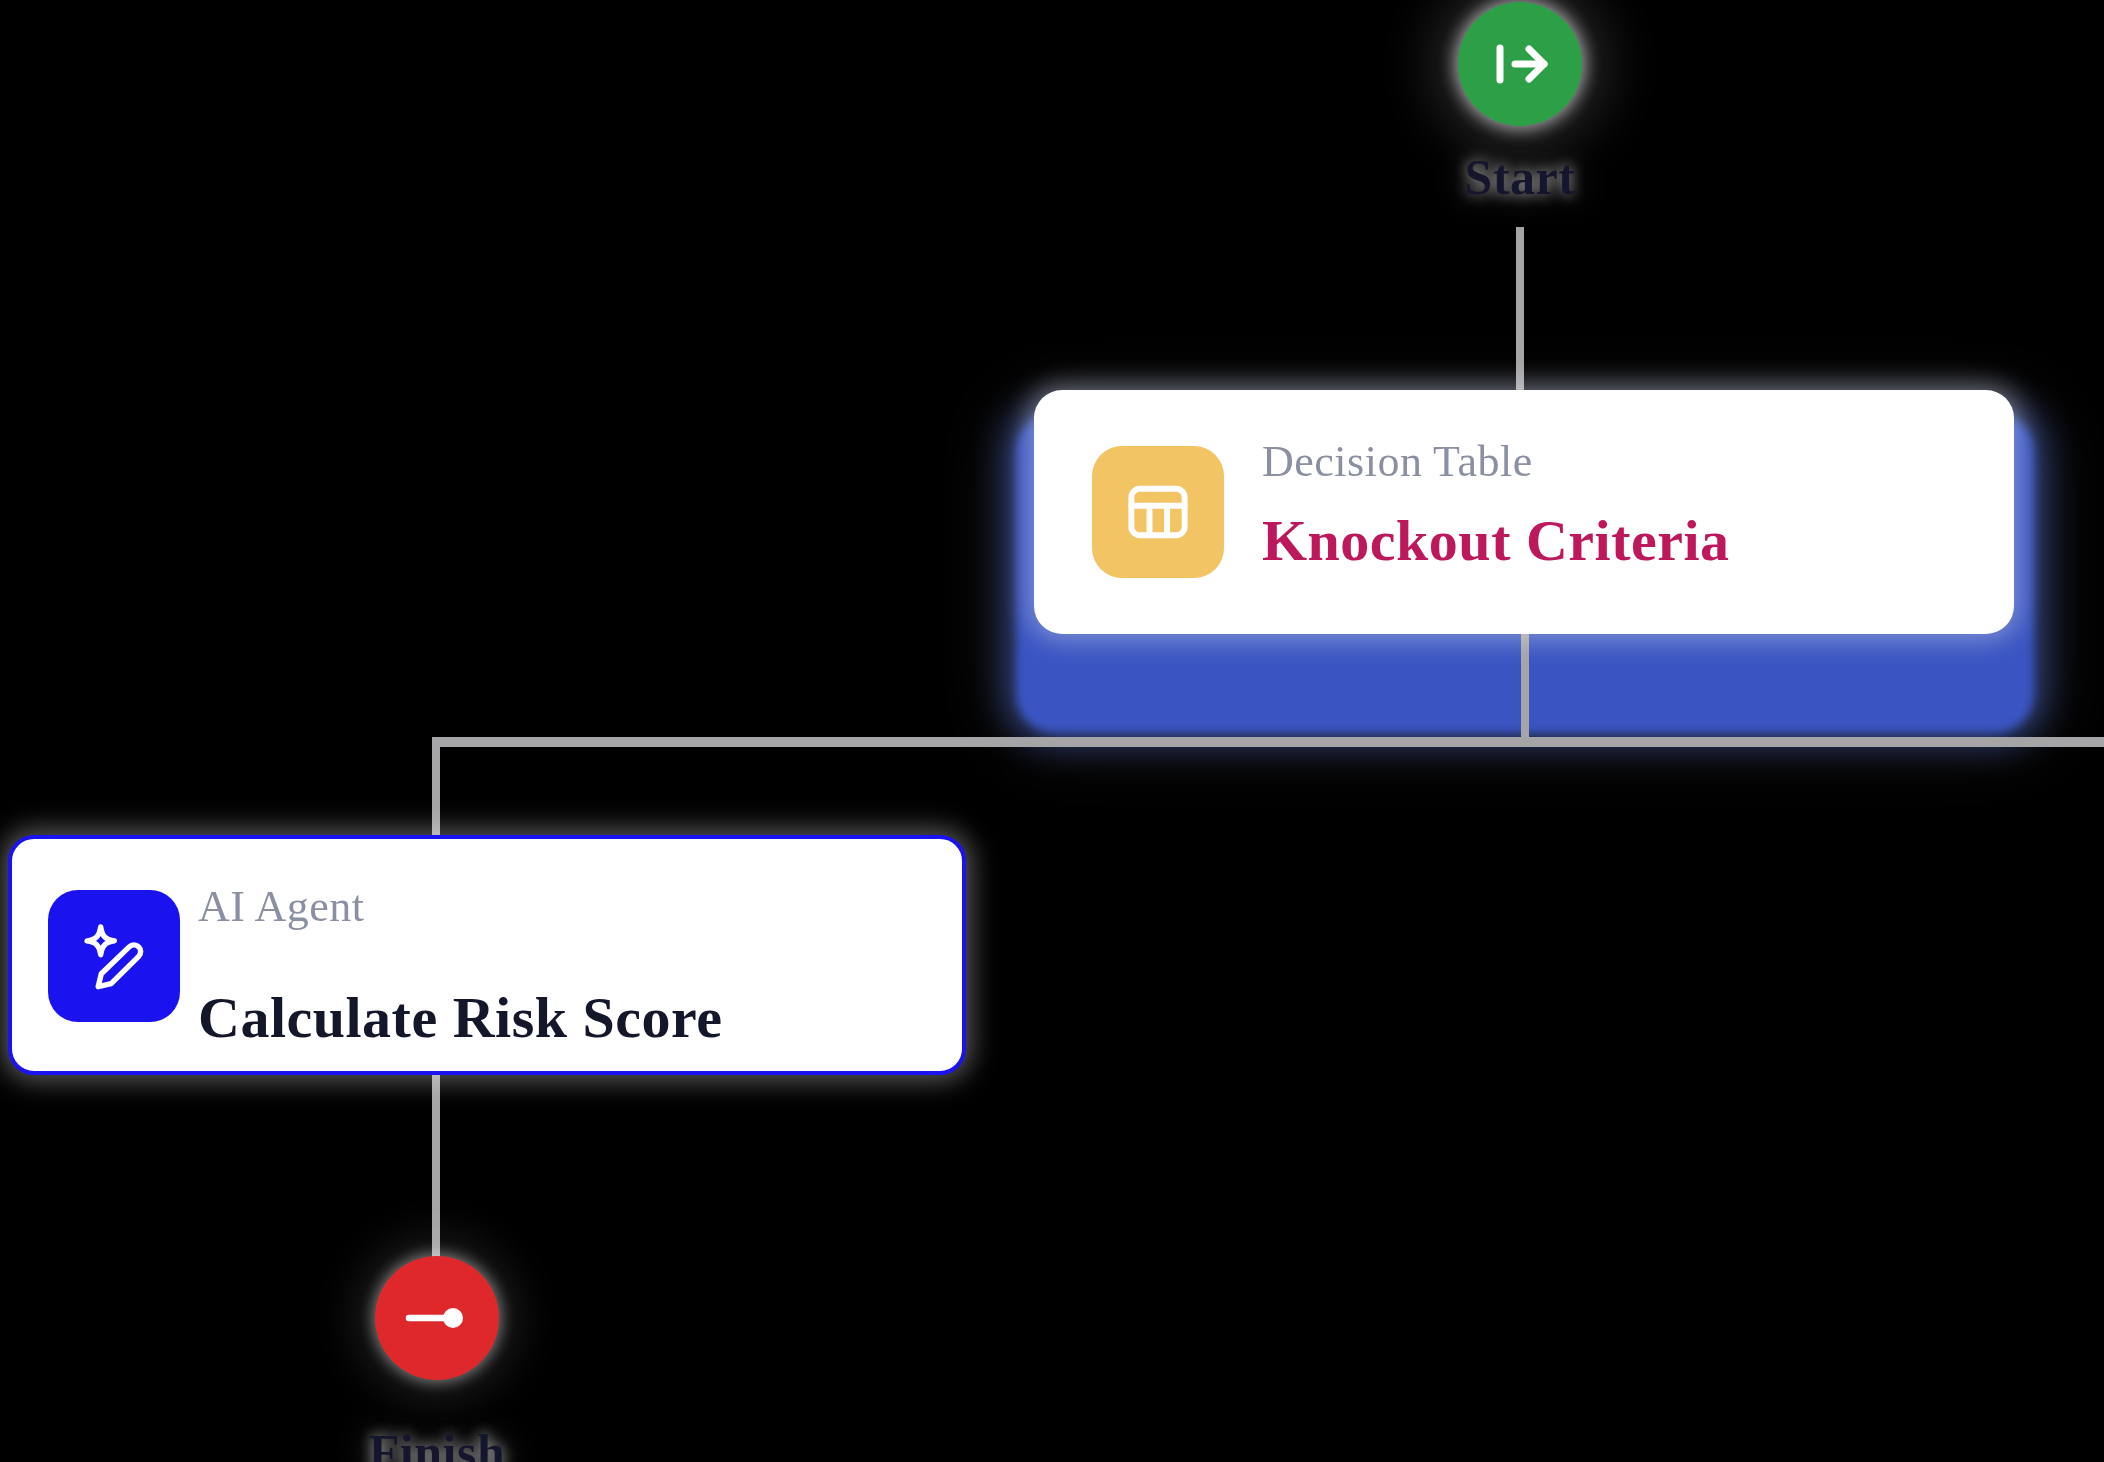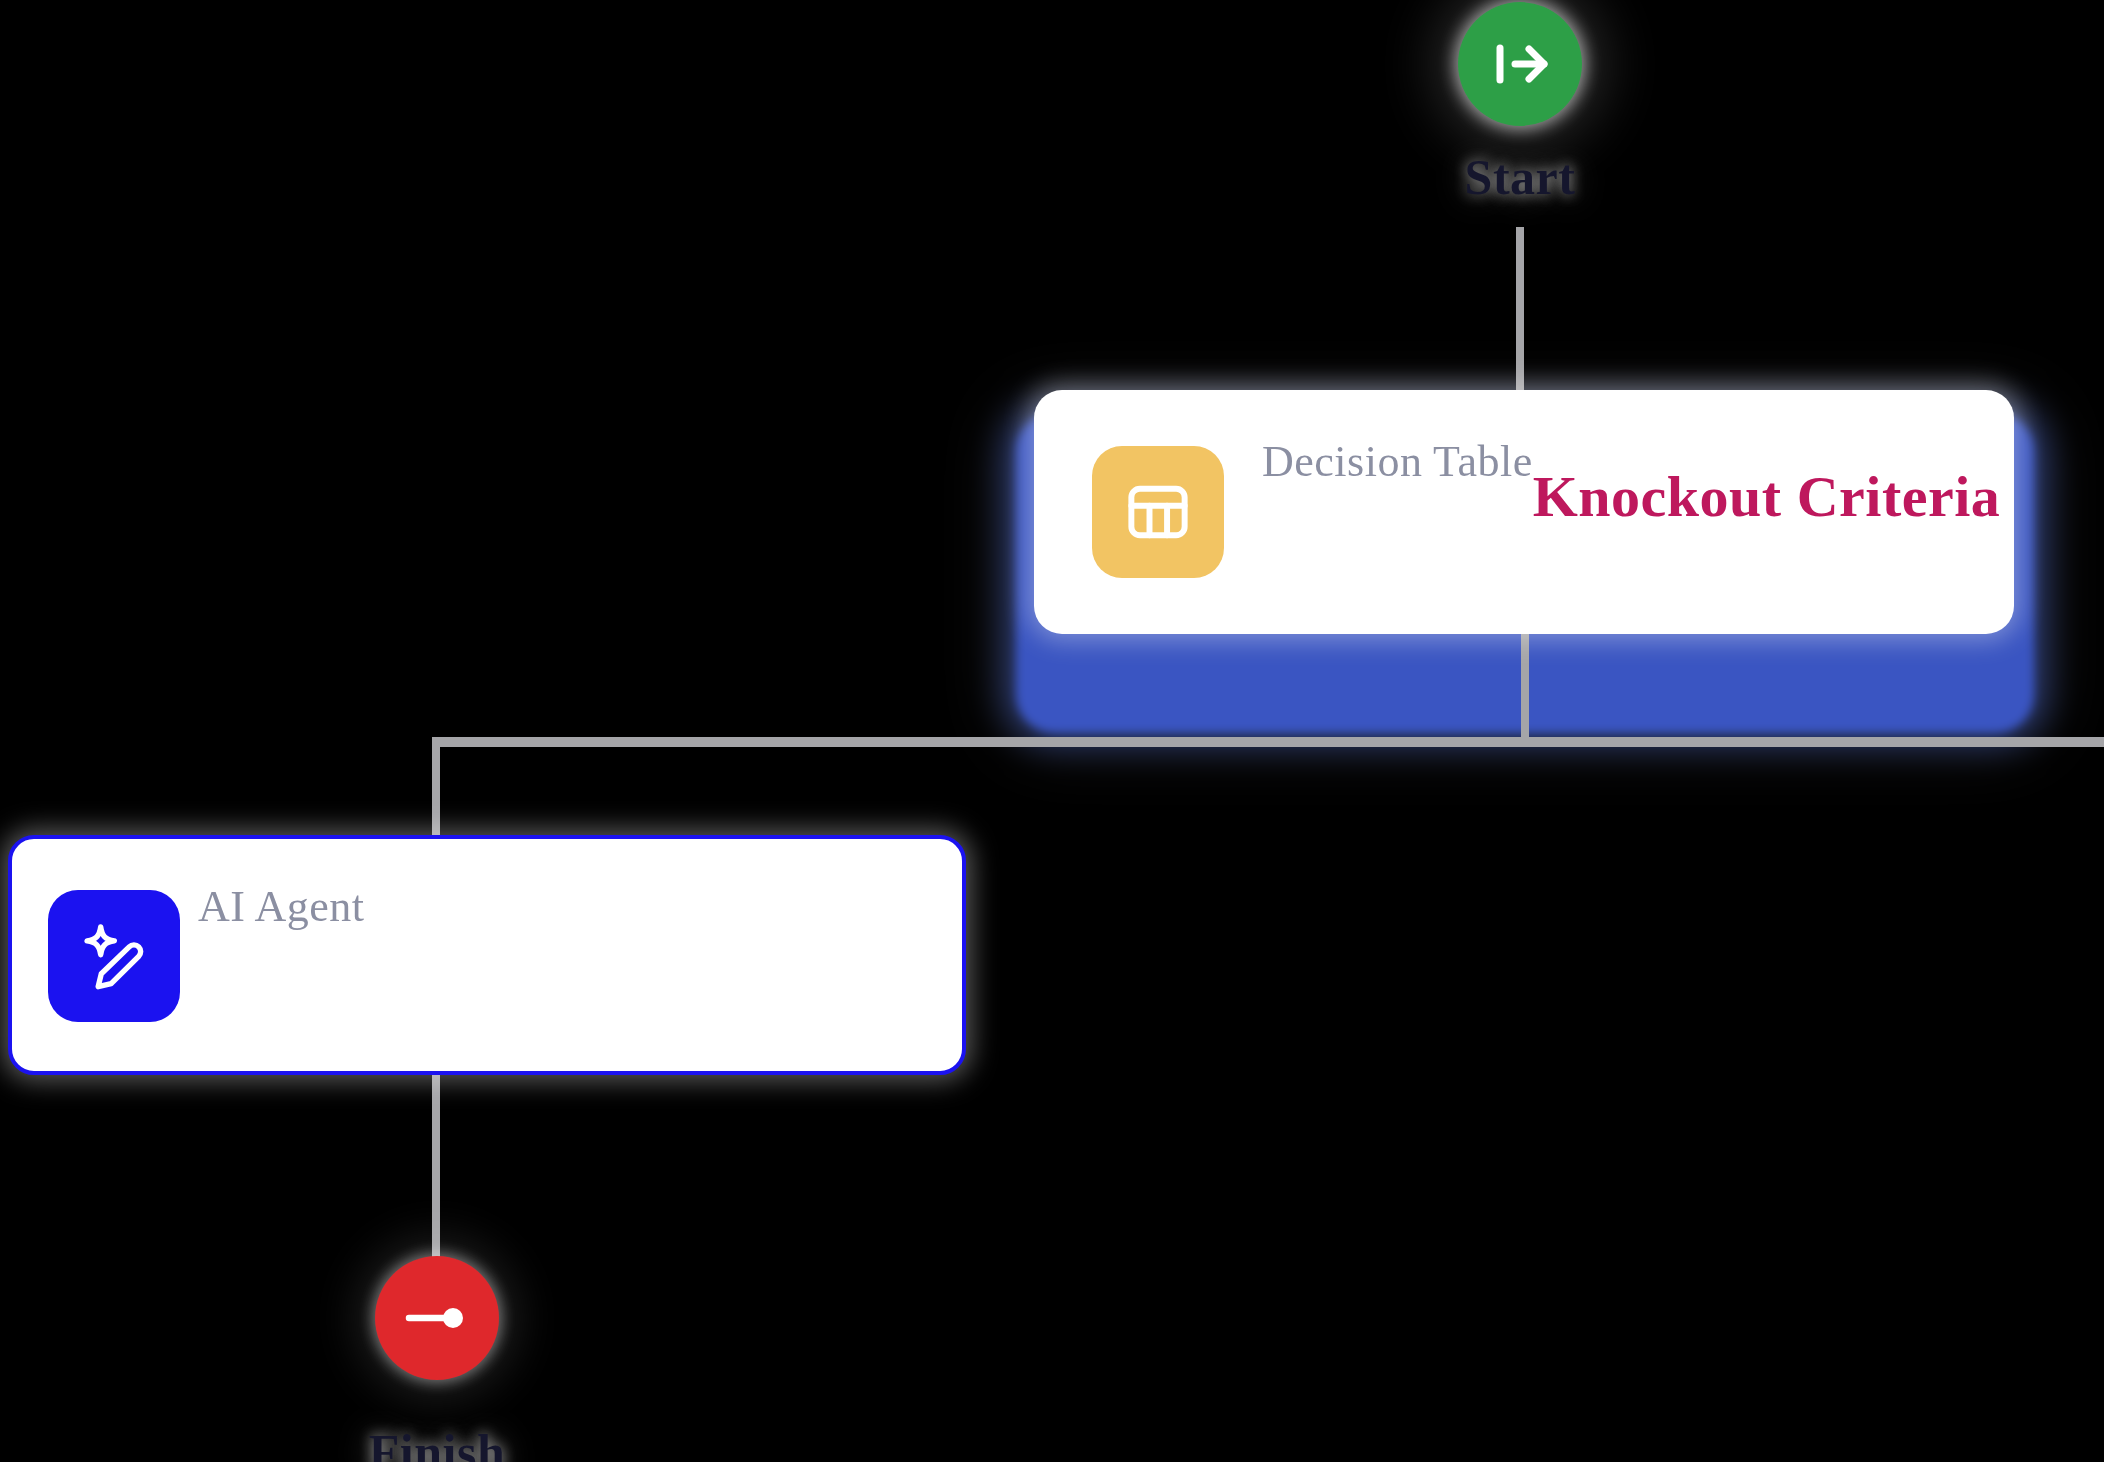--- a/index.html
+++ b/index.html
@@ -15,21 +15,21 @@
   }
   .card{
     position:absolute;z-index:3;background:#fff;border-radius:28px;
     display:flex;align-items:center;
     box-shadow:0 0 26px 6px rgba(255,255,255,0.35);
   }
   .card-icon{
     position:absolute;width:132px;height:132px;border-radius:30px;
     display:flex;align-items:center;justify-content:center;
   }
-  .card-text{position:absolute;display:flex;flex-direction:row;}
+  .card-text{position:absolute;display:flex;flex-direction:column;}
   .card-type{font-size:44px;line-height:1.0;font-weight:400;letter-spacing:0.5px;}
   .card-title{font-size:58px;line-height:1.0;font-weight:600;margin-top:28px;letter-spacing:0.5px;}
   .circle{
     position:absolute;z-index:3;width:124px;height:124px;border-radius:50%;
     display:flex;align-items:center;justify-content:center;
     box-shadow:0 0 16px 4px rgba(255,255,255,0.55), 0 0 55px 24px rgba(255,255,255,0.16);
   }
   .node-label{
     position:absolute;z-index:3;width:240px;text-align:center;
     font-size:50px;font-weight:700;line-height:1.1;letter-spacing:0.5px;
@@ -76,20 +76,21 @@
 
   <div class="card" style="left:8px;top:835px;width:950px;height:232px;border:4px solid #1b12f0;border-radius:26px;">
     <div class="card-icon" style="left: 36px; top: 51px; background-color: rgb(27, 18, 240);">
       <svg width="76" height="76" viewBox="0 0 24 24" fill="none" stroke="#ffffff" stroke-width="1.7" stroke-linecap="round" stroke-linejoin="round">
         <path d="M7.8 2.8 C8.2 5.7 9.3 6.8 12.1 7.2 C9.3 7.6 8.2 8.7 7.8 11.6 C7.4 8.7 6.3 7.6 3.5 7.2 C6.3 6.8 7.4 5.7 7.8 2.8 Z"></path>
         <path d="M16.8 9.1 a2.1 2.1 0 0 1 3 3 l-8.7 8.6 -4.1 1 1 -4.1 8.8 -8.5 z"></path>
       </svg>
     </div>
     <div class="card-text" style="left:186px;top:46px;gap:32px;">
       <div class="card-type" style="color: rgb(139, 143, 162);">AI Agent</div>
+      <div class="card-title" style="color: rgb(20, 22, 42);">Calculate Risk Score</div>
     </div>
   </div>
 
   <div class="circle" style="left: 375px; top: 1256px; box-shadow: rgba(255, 255, 255, 0.4) 0px 0px 14px 3px, rgba(255, 255, 255, 0.12) 0px 0px 45px 18px; background-color: rgb(223, 40, 44);">
     <svg width="124" height="124" viewBox="0 0 124 124" fill="none" stroke="#ffffff" stroke-width="6.5" stroke-linecap="round">
       <line x1="34" y1="62" x2="70" y2="62"></line>
       <circle cx="78" cy="62" r="10" fill="#ffffff" stroke="none"></circle>
     </svg>
   </div>
   <div class="node-label" style="left: 317px; top: 1404px; color: rgb(21, 22, 45); margin-top: 21px;">Finish</div>

